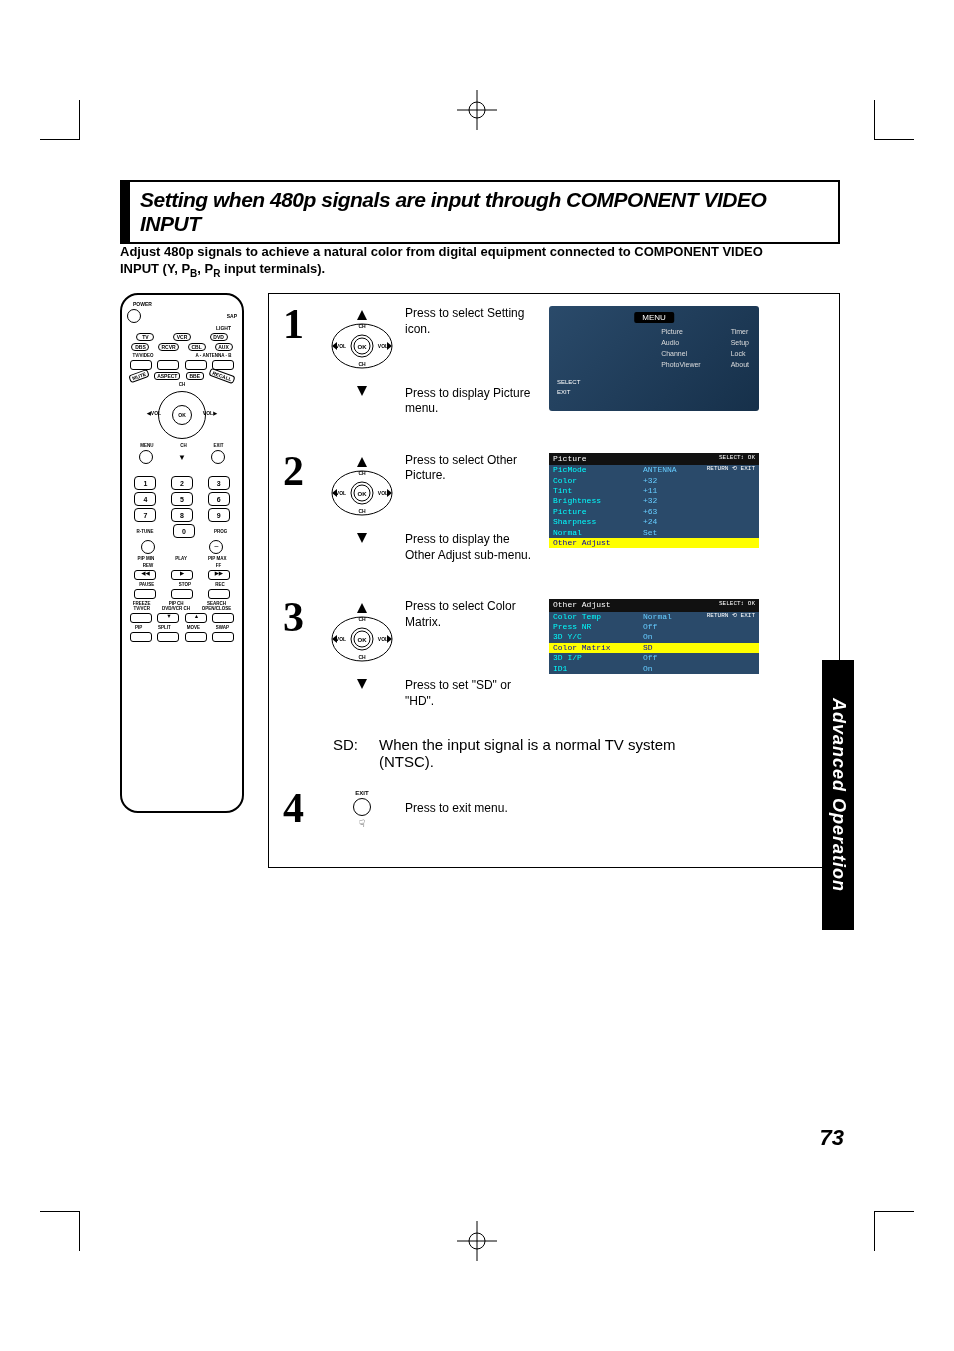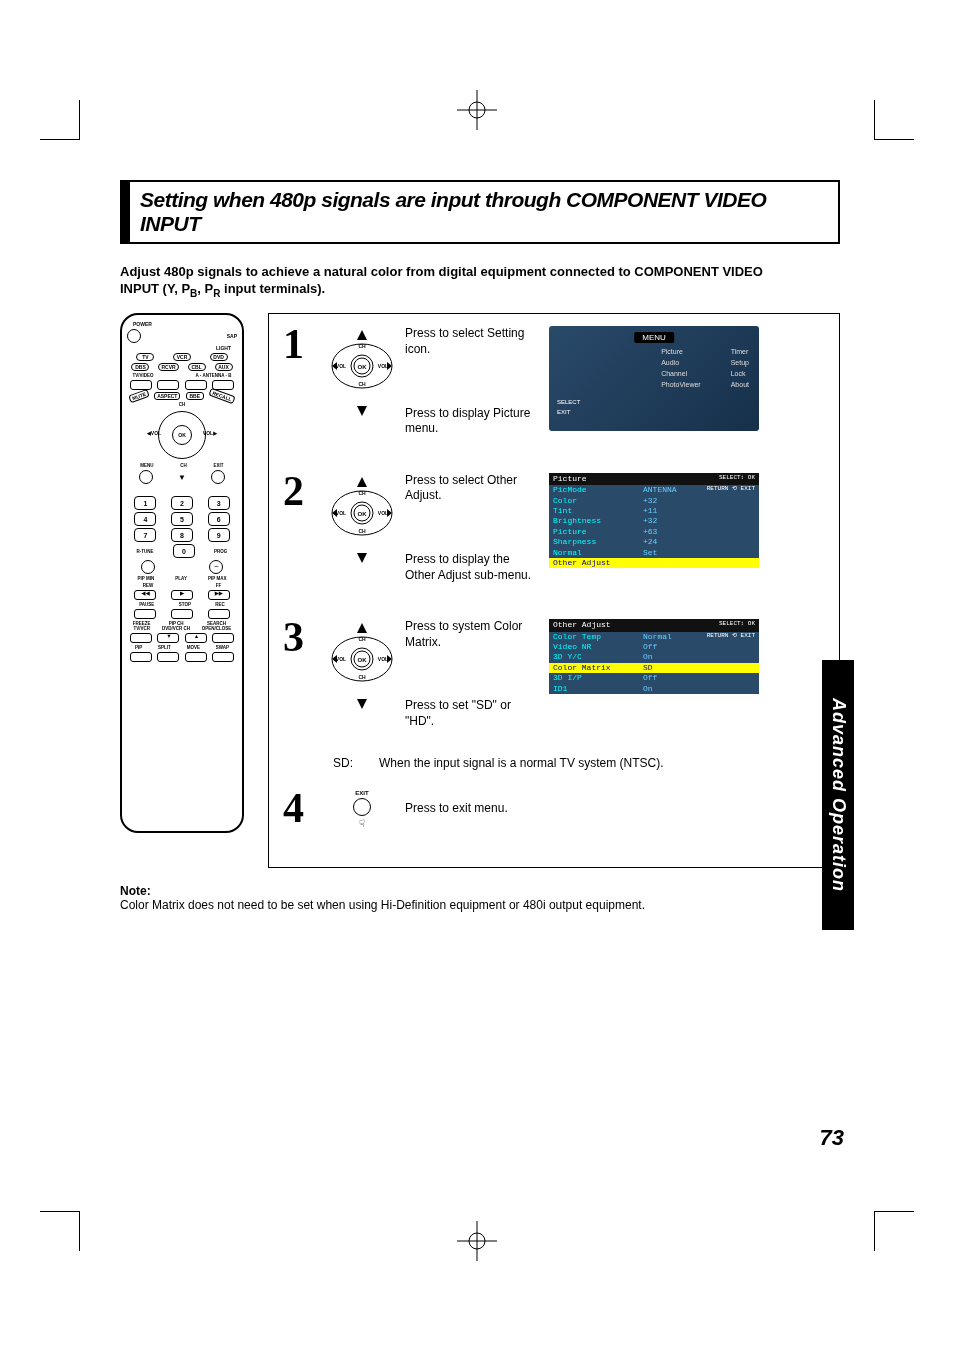--- a/index.html
+++ b/index.html
@@ -26,21 +26,20 @@
   .page {
     position: absolute;
     left: 120px;
     top: 180px;
     width: 720px;
   }
   .title-box {
     border: 2px solid #000;
     border-left: 10px solid #000;
     padding: 6px 10px;
-    margin-bottom: 20px;
   }
   .title-box h1 {
     font-size: 21px;
     font-weight: bold;
     font-style: italic;
     letter-spacing: -0.5px;
   }
   .intro {
     font-size: 13px;
     font-weight: bold;
@@ -118,21 +117,21 @@
     font-size: 8px;
     color:#0ff;
     line-height: 1.3;
   }
   .osd-table .hdr { background:#111; color:#fff; padding:1px 4px; display:flex; justify-content:space-between;}
   .osd-table .row2 { display:flex; padding:0 4px;}
   .osd-table .row2 .k { width: 90px; color:#0ff;}
   .osd-table .row2 .v { color:#6cf;}
   .osd-table .hl { background:#ff0; color:#00a;}
 
-  .def-table { margin: 8px 0 0 50px; font-size: 12px;}
+  .def-table { margin: 8px 0 0 50px; font-size: 15px;}
   .def-table .drow { display:flex; margin-bottom:4px;}
   .def-table .dk { width: 46px;}
   .def-table .dv { width: 300px;}
 
   .exit-btn {
     width:30px; flex-shrink:0;
   }
   .exit-btn .exit-lbl { font-size:6px; font-weight:bold; text-align:center;}
   .exit-circle { width:18px; height:18px; border:1px solid #000; border-radius:50%; margin:2px auto 0;}
   .exit-hand { font-size:10px; text-align:center; margin-top:2px;}
@@ -405,21 +404,21 @@
             <text x="33" y="60" font-size="5" text-anchor="middle" font-weight="bold">CH</text>
             <text x="12" y="42" font-size="5" text-anchor="middle" font-weight="bold">VOL</text>
             <text x="54" y="42" font-size="5" text-anchor="middle" font-weight="bold">VOL</text>
             <path d="M3 40 L8 36 L8 44 Z" fill="#000"></path>
             <path d="M63 40 L58 36 L58 44 Z" fill="#000"></path>
             <path d="M33 90 L28 80 L38 80 Z" fill="#000"></path>
           </svg>
         </div>
         <div class="step-body">
           <div class="step-text">
-            <div class="part">Press to select Other Adjust.</div>
+            <div class="part">Press to select Other Picture.</div>
             <div style="height:30px;"></div>
             <div class="part">Press to display the Other Adjust sub-menu.</div>
           </div>
           <div class="osd">
             <div class="osd-table">
               <div class="hdr">
                   <span>Picture</span>
                 <span style="font-size:6px;"><span>SELECT</span>↕ <span>OK</span></span>
                 </div>
               <div class="row2">
@@ -472,37 +471,37 @@
             <text x="33" y="60" font-size="5" text-anchor="middle" font-weight="bold">CH</text>
             <text x="12" y="42" font-size="5" text-anchor="middle" font-weight="bold">VOL</text>
             <text x="54" y="42" font-size="5" text-anchor="middle" font-weight="bold">VOL</text>
             <path d="M3 40 L8 36 L8 44 Z" fill="#000"></path>
             <path d="M63 40 L58 36 L58 44 Z" fill="#000"></path>
             <path d="M33 90 L28 80 L38 80 Z" fill="#000"></path>
           </svg>
         </div>
         <div class="step-body">
           <div class="step-text">
-            <div class="part">Press to system Color Matrix.</div>
+            <div class="part">Press to select Color Matrix.</div>
             <div style="height:30px;"></div>
             <div class="part">Press to set "SD" or "HD".</div>
           </div>
           <div class="osd">
             <div class="osd-table">
               <div class="hdr">
                   <span>Other Adjust</span>
                 <span style="font-size:6px;"><span>SELECT</span>↕ <span>OK</span></span>
                 </div>
               <div class="row2">
                   <span class="k">Color Temp</span>
                   <span class="v">Normal</span>
                 <span style="margin-left:auto;font-size:6px;color:#fff;"><span>RETURN</span> ⟲ <span>EXIT</span></span>
                 </div>
               <div class="row2">
-                  <span class="k">Video NR</span>
+                  <span class="k">Press NR</span>
                   <span class="v">Off</span>
                 </div>
               <div class="row2">
                   <span class="k">3D Y/C</span>
                   <span class="v">On</span>
                 </div>
               <div class="row2 hl">
                   <span class="k" style="color:#00a;">Color Matrix</span>
                   <span class="v" style="color:#00a;">SD</span>
                 </div>
@@ -540,24 +539,20 @@
         <div class="step-body">
           <div class="step-text" style="width:auto;">
             <div class="part" style="margin:0;">Press to exit menu.</div>
           </div>
         </div>
       </div>
 
     </div>
   </div>
 
-  <div class="note">
-    <b>Note:</b><br>
-    <span>Color Matrix does not need to be set when using Hi-Definition equipment or 480i output equipment.</span>
-  </div>
 
 </div>
 
 <div class="side-tab">
   <span>Advanced Operation</span>
 </div>
 
 <div class="page-num">73</div>
 
 </body></html>

